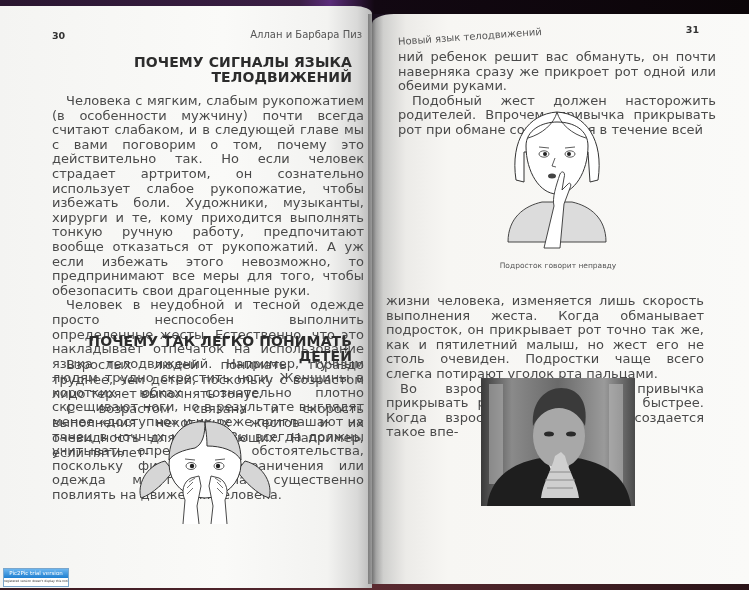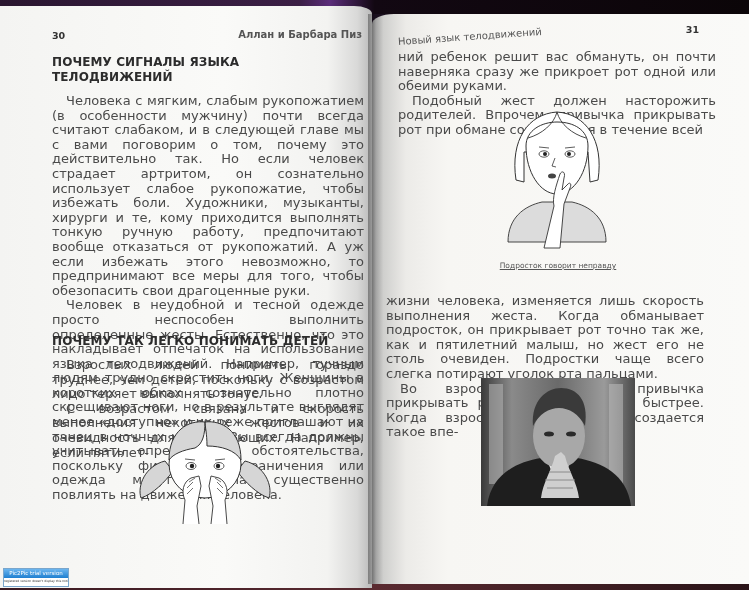--- a/index.html
+++ b/index.html
@@ -29,51 +29,51 @@
     background: linear-gradient(90deg, #8c8c8c 0%, #cfcfcd 3%, #ecebe8 9%, #f7f6f3 20%, #fafaf8 100%);
     border-top-left-radius: 22px 10px;
   }
   .page-right::before {
     content: ""; position: absolute; left: -4px; top: 0; width: 8px; height: 100%;
     background: linear-gradient(90deg, rgba(0,0,0,0.35), rgba(0,0,0,0));
   }
   .folio { position: absolute; font-size: 9.5px; font-weight: bold; color: #333; }
   .running { position: absolute; font-size: 10px; color: #555; }
   .heading {
-    position: absolute; font-size: 12px; font-weight: bold; color: #2c2c2c;
-    text-align: left; line-height: 15px; letter-spacing: 0.1px;
+    position: absolute; font-size: 14px; font-weight: bold; color: #2c2c2c;
+    text-align: right; line-height: 15px; letter-spacing: 0.1px;
   }
   .text {
     position: absolute; font-size: 13px; line-height: 14.6px; color: #4a4a4a;
     text-align: justify;
   }
   .text p { margin: 0; text-indent: 14px; }
   .text p.noindent { text-indent: 0; }
-  .caption { position: absolute; font-size: 7.5px; color: #555; text-align: center; line-height: 10px; text-decoration: underline; }
+  .caption { position: absolute; font-size: 7.5px; color: #555; text-align: center; line-height: 10px; }
   .watermark {
     position: absolute; left: 3px; top: 568px; width: 64px; height: 17px;
     border: 1px solid #7aa6cc; background: #fff;
   }
   .watermark .top {
     height: 9px; background: linear-gradient(#6cb6f0, #1f7fd0);
     color: #fff; font-size: 5.5px; line-height: 9px; text-align: center;
   }
   .watermark .bot { font-size: 3px; line-height: 6px; color: #333; text-align: center; white-space: nowrap; overflow: hidden; }
   svg { position: absolute; }
 </style>
 </head>
 <body>
 
 <div class="spread">
   <div class="topband"></div>
   <div class="bottomband"></div>
 
   <div class="page-left">
     <div class="folio" style="left:52px; top:24px;">30</div>
-    <div class="running" style="right:10px; top:23px;font-weight:bold;">Аллан и Барбара Пиз</div>
+    <div class="running" style="right:10px; top:23px;">Аллан и Барбара Пиз</div>
 
     <div class="heading" style="left:52px; top:49px; width:300px;">
       <div>ПОЧЕМУ СИГНАЛЫ ЯЗЫКА ТЕЛОДВИЖЕНИЙ</div>
     </div>
 
     <div class="text" style="left:52px; top:88px; width:312px;">
       <p>Человека с мягким, слабым рукопожатием (в особенности мужчину) почти всегда считают слабаком, и в следующей главе мы с вами поговорим о том, почему это действительно так. Но если человек страдает артритом, он сознательно использует слабое рукопожатие, чтобы избежать боли. Художники, музыканты, хирурги и те, кому приходится выполнять тонкую ручную работу, предпочитают вообще отказаться от рукопожатий. А уж если избежать этого невозможно, то предпринимают все меры для того, чтобы обезопасить свои драгоценные руки.</p>
       <p>Человек в неудобной и тесной одежде просто неспособен выполнить определенные жесты. Естественно, что это накладывает отпечаток на использование языка телодвижений. Например, тучным людям трудно скрестить ноги. Женщины в коротких юбках сознательно плотно скрещивают ноги, но в результате выглядят менее «доступно» и их реже приглашают на танец в ночных клубах. Вы всегда должны учитывать определенные обстоятельства, поскольку физические ограничения или одежда могут весьма существенно повлиять на движения человека.</p>
     </div>
 

